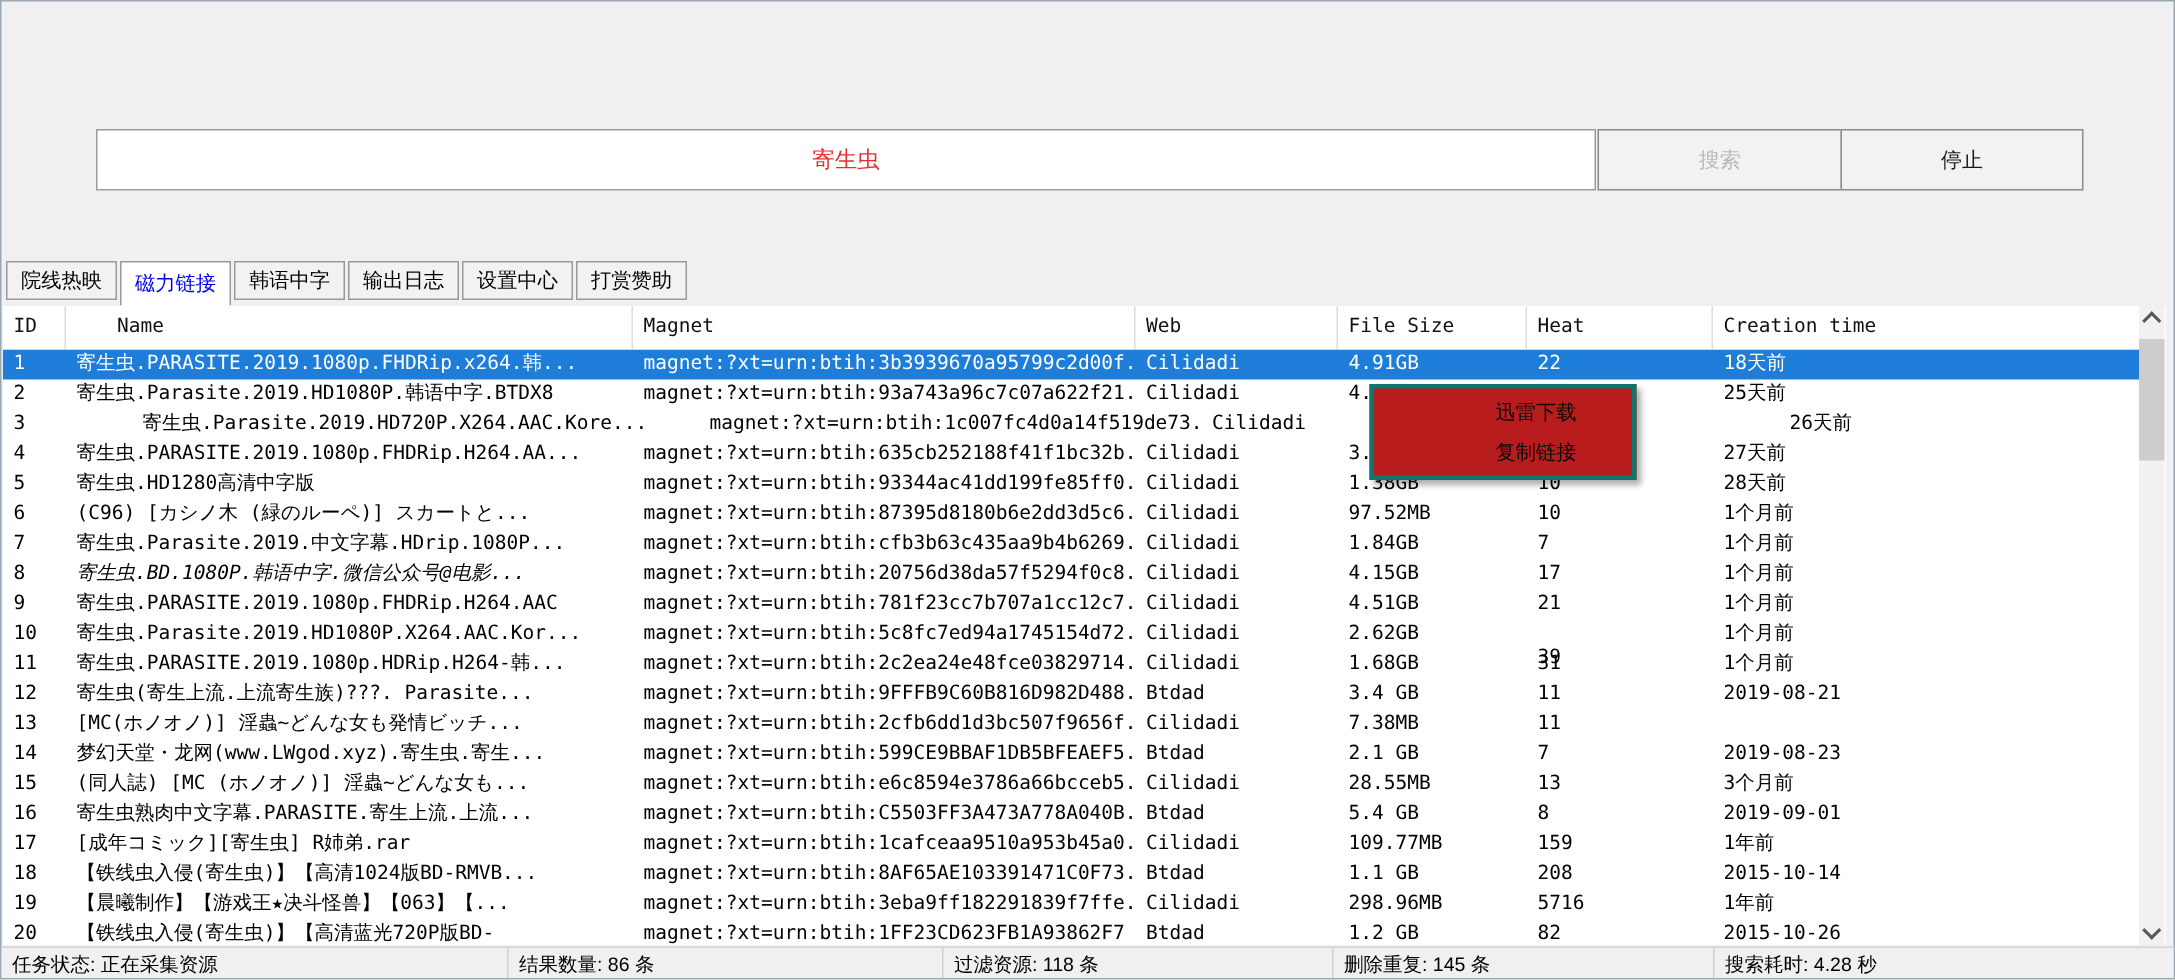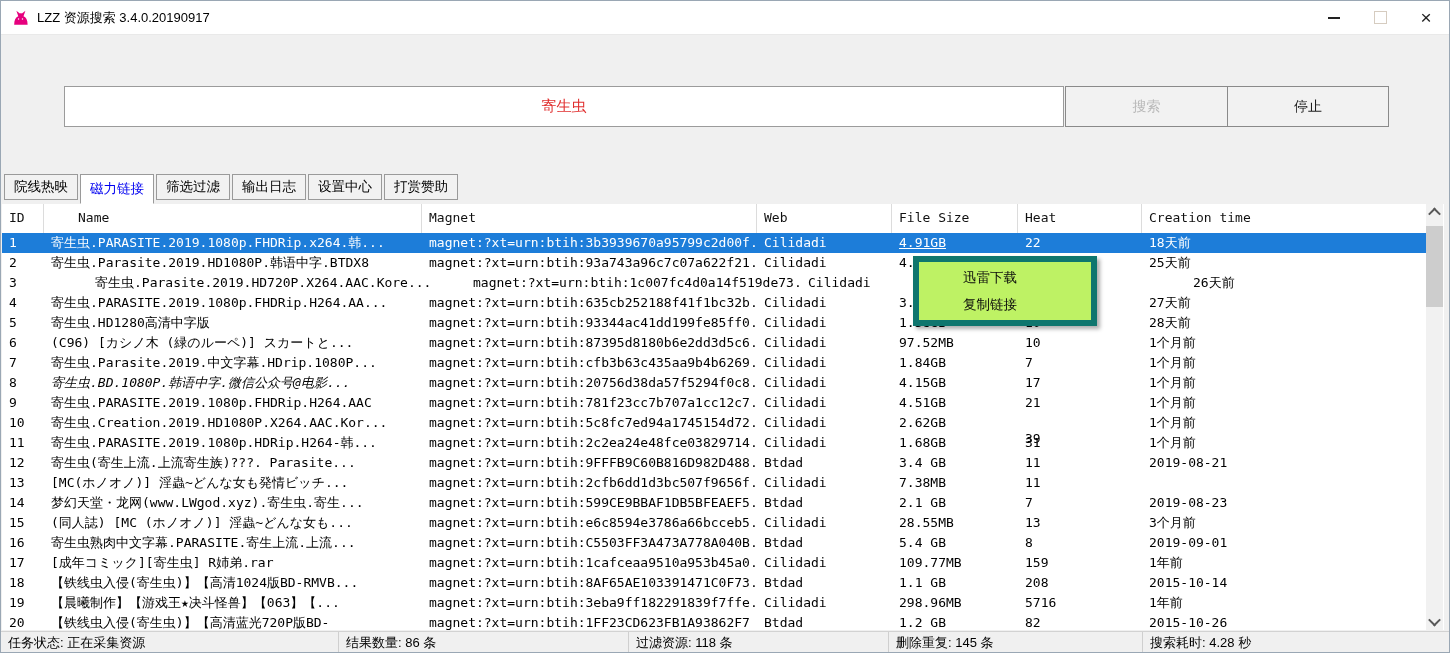--- a/index.html
+++ b/index.html
@@ -45,62 +45,43 @@
   .trow.selected{background:#1d7dd9;color:#fff;}
   .tcell{box-sizing:border-box;padding-left:7px;overflow:hidden;white-space:nowrap;flex-shrink:0;height:20px;line-height:20px;}
   
   .vscroll{position:absolute;left:1425px;top:203px;width:17px;height:426px;background:#f1f1f1;}
   .sb-btn{position:absolute;left:0;width:17px;height:17px;display:flex;align-items:center;justify-content:center;}
   .sb-up{top:0;} .sb-down{bottom:0;}
   .chev-up{width:7px;height:7px;border-top:2px solid #585858;border-left:2px solid #585858;transform:rotate(45deg) translate(1px,1px);}
   .chev-down{width:7px;height:7px;border-bottom:2px solid #585858;border-right:2px solid #585858;transform:rotate(45deg) translate(-1px,-1px);}
   .sb-thumb{position:absolute;left:0;top:22px;width:17px;height:81px;background:#cdcdcd;}
   
-  .ctx-menu{position:absolute;left:912px;top:255px;width:172px;background:#bef264;
-            border:6px solid #0f766e;box-shadow:3px 3px 4px rgba(0,0,0,.32);z-index:10;padding:2px 0;}
+  .ctx-menu{position:absolute;left:912px;top:255px;width:172px;background:#b91c1c;
+            border:3px solid #0f766e;box-shadow:3px 3px 4px rgba(0,0,0,.32);z-index:10;padding:2px 0;text-align:center;}
   .ctx-item{height:27px;line-height:27px;padding-left:44px;font-size:13.5px;color:#0a0a0a;}
   
   .statusbar{position:absolute;left:0;top:630px;width:1450px;height:23px;background:#f0f0f0;
              border-top:1px solid #d2d2d2;display:flex;font-size:13px;}
   .spanel{box-sizing:border-box;border-right:1px solid #cfcfcf;padding-left:7px;line-height:21px;
           overflow:hidden;white-space:nowrap;flex-shrink:0;color:#000;}
 </style>
 </head>
 <body>
 
 <div class="window">
 
-  <div class="titlebar">
-    <svg class="app-icon" viewBox="0 0 24 24">
-      <path d="M4 21c0-6 2-9.5 5.2-10.6L6.8 3.5l4.4 3.4c.9-.2 1.7-.2 2.6 0l4.4-3.4-2.4 6.9C19 11.5 21 15 21 21z" fill="#e6007e"></path>
-      <circle cx="9.5" cy="14" r="0.9" fill="#fff"></circle>
-        <circle cx="14.5" cy="14" r="0.9" fill="#fff"></circle>
-    </svg>
-    <span class="title-text">LZZ 资源搜索 3.4.0.20190917</span>
-    <div class="winbtns">
-      <div class="winbtn">
-          <div class="min-glyph"></div>
-        </div>
-      <div class="winbtn">
-          <div class="max-glyph"></div>
-        </div>
-      <div class="winbtn">
-          <span class="close-glyph">×</span>
-        </div>
-    </div>
-  </div>
 
   <input class="search-input" type="text" value="寄生虫" style="">
   <div class="btn btn-search">搜索</div>
   <div class="btn btn-stop">停止</div>
 
   <div class="tabbar">
       <div class="tab">院线热映</div>
       <div class="tab selected">磁力链接</div>
-      <div class="tab">筛选过滤</div>
+      <div class="tab">韩语中字</div>
       <div class="tab">输出日志</div>
       <div class="tab">设置中心</div>
       <div class="tab">打赏赞助</div>
     </div>
 
   <div class="table-wrap">
     <div class="thead">
         <div class="hcell" style="width: 42px;">ID</div>
         <div class="hcell hdr-name" style="width: 378px;">Name</div>
         <div class="hcell" style="width: 335px;">Magnet</div>
@@ -108,21 +89,21 @@
         <div class="hcell" style="width: 126px;">File Size</div>
         <div class="hcell" style="width: 124px;">Heat</div>
         <div class="hcell" style="width: 285px;">Creation time</div>
       </div>
     <div class="tbody">
         <div class="trow selected">
           <div class="tcell" style="width: 42px;">1</div>
           <div class="tcell" style="width: 378px;">寄生虫.PARASITE.2019.1080p.FHDRip.x264.韩...</div>
           <div class="tcell" style="width: 335px;">magnet:?xt=urn:btih:3b3939670a95799c2d00f...</div>
           <div class="tcell" style="width: 135px;">Cilidadi</div>
-          <div class="tcell" style="width: 126px; text-decoration: underline;">4.91GB</div>
+          <div class="tcell" style="width: 126px;">4.91GB</div>
           <div class="tcell" style="width: 124px;">22</div>
           <div class="tcell" style="width: 285px;">18天前</div>
         </div>
         <div class="trow">
           <div class="tcell" style="width: 42px;">2</div>
           <div class="tcell" style="width: 378px;">寄生虫.Parasite.2019.HD1080P.韩语中字.BTDX8</div>
           <div class="tcell" style="width: 335px;">magnet:?xt=urn:btih:93a743a96c7c07a622f21...</div>
           <div class="tcell" style="width: 135px;">Cilidadi</div>
           <div class="tcell" style="width: 126px;">4.</div>
           <div class="tcell" style="width: 124px;"></div>
@@ -186,21 +167,21 @@
           <div class="tcell" style="width: 42px;">9</div>
           <div class="tcell" style="width: 378px;">寄生虫.PARASITE.2019.1080p.FHDRip.H264.AAC</div>
           <div class="tcell" style="width: 335px;">magnet:?xt=urn:btih:781f23cc7b707a1cc12c7...</div>
           <div class="tcell" style="width: 135px;">Cilidadi</div>
           <div class="tcell" style="width: 126px;">4.51GB</div>
           <div class="tcell" style="width: 124px;">21</div>
           <div class="tcell" style="width: 285px;">1个月前</div>
         </div>
         <div class="trow">
           <div class="tcell" style="width: 42px;">10</div>
-          <div class="tcell" style="width: 378px;">寄生虫.Creation.2019.HD1080P.X264.AAC.Kor...</div>
+          <div class="tcell" style="width: 378px;">寄生虫.Parasite.2019.HD1080P.X264.AAC.Kor...</div>
           <div class="tcell" style="width: 335px;">magnet:?xt=urn:btih:5c8fc7ed94a1745154d72...</div>
           <div class="tcell" style="width: 135px;">Cilidadi</div>
           <div class="tcell" style="width: 126px;">2.62GB</div>
           <div class="tcell" style="width: 124px; margin-top: 32px;">39</div>
           <div class="tcell" style="width: 285px;">1个月前</div>
         </div>
         <div class="trow">
           <div class="tcell" style="width: 42px;">11</div>
           <div class="tcell" style="width: 378px;">寄生虫.PARASITE.2019.1080p.HDRip.H264-韩...</div>
           <div class="tcell" style="width: 335px;">magnet:?xt=urn:btih:2c2ea24e48fce03829714...</div>

